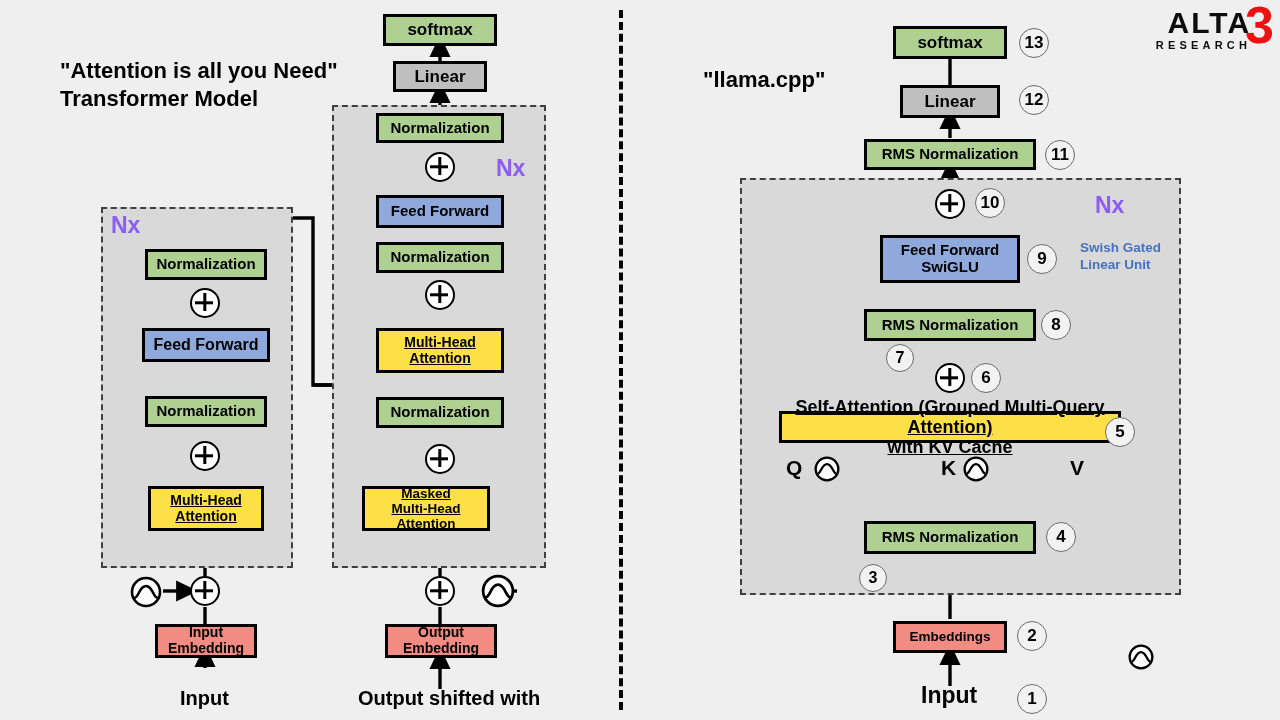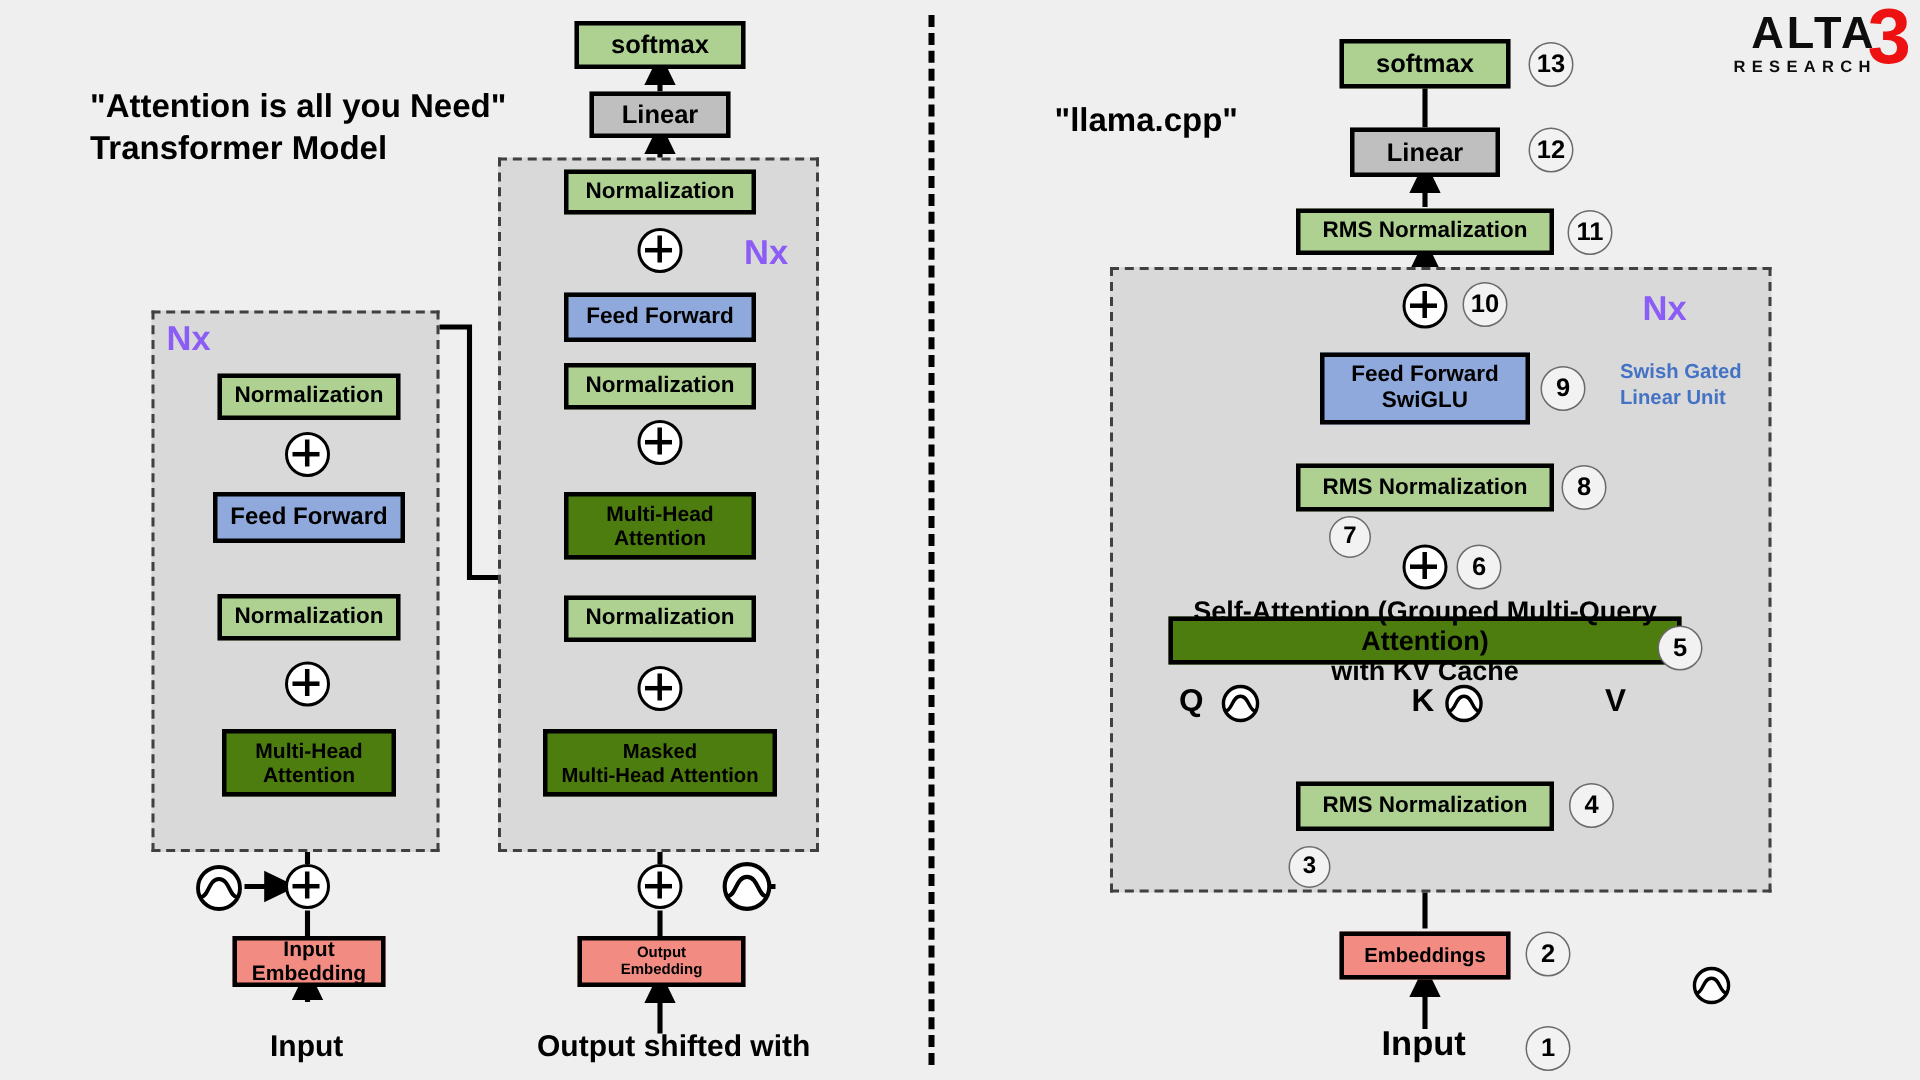--- a/index.html
+++ b/index.html
@@ -19,21 +19,21 @@
     border:3px solid #000;
     display:flex;align-items:center;justify-content:center;
     text-align:center;
     font-weight:bold;
     color:#000;
     line-height:1.12;
     z-index:6;
   }
   .green{background:#aed192;}
   .blue{background:#8fa9dc;}
-  .orange{background:#4d7c0f;}
+  .orange{background:#fde047;text-decoration:underline;}
   .red{background:#f28b82;}
   .gray{background:#bfbfbf;}
 
   .grayzone{
     position:absolute;
     background:#d9d9d9;
     border:2px dashed #404040;
     box-sizing:border-box;
     z-index:1;
   }
@@ -215,25 +215,25 @@
 
   <div class="node green" style="left:376px;top:113px;width:128px;height:30px;font-size:15px;">Normalization</div>
   <div class="plus" style="left:425px;top:152px;"></div>
   <div class="node blue" style="left:376px;top:195px;width:128px;height:33px;font-size:15px;">Feed Forward</div>
   <div class="node green" style="left:376px;top:242px;width:128px;height:31px;font-size:15px;">Normalization</div>
   <div class="plus" style="left:425px;top:280px;"></div>
   <div class="node orange" style="left:376px;top:328px;width:128px;height:45px;font-size:14px;white-space:pre-line;">Multi-Head
 Attention</div>
   <div class="node green" style="left:376px;top:397px;width:128px;height:31px;font-size:15px;">Normalization</div>
   <div class="plus" style="left:425px;top:444px;"></div>
-  <div class="node orange" style="left:362px;top:486px;width:156px;height:45px;font-size:13.5px;white-space:pre-line;">Masked
+  <div class="node orange" style="left:362px;top:486px;width:128px;height:45px;font-size:13.5px;white-space:pre-line;">Masked
 Multi-Head Attention</div>
 
   <div class="plus" style="left:425px;top:576px;"></div>
-  <div class="node red" style="left:385px;top:624px;width:112px;height:34px;font-size:10px;white-space:pre-line;text-align:center;">Output
+  <div class="node red" style="left:385px;top:624px;width:112px;height:34px;font-size:14px;white-space:pre-line;text-align:center;">Output
 Embedding</div>
   <div class="plainlabel" style="left:358px;top:687px;">Output shifted with</div>
 
   <div class="node green" style="left:145px;top:249px;width:122px;height:31px;font-size:15px;">Normalization</div>
   <div class="plus" style="left:190px;top:288px;"></div>
   <div class="node blue" style="left:142px;top:328px;width:128px;height:34px;font-size:16px;">Feed Forward</div>
   <div class="node green" style="left:145px;top:396px;width:122px;height:31px;font-size:15px;">Normalization</div>
   <div class="plus" style="left:190px;top:441px;"></div>
   <div class="node orange" style="left:148px;top:486px;width:116px;height:45px;font-size:14px;white-space:pre-line;">Multi-Head
 Attention</div>

